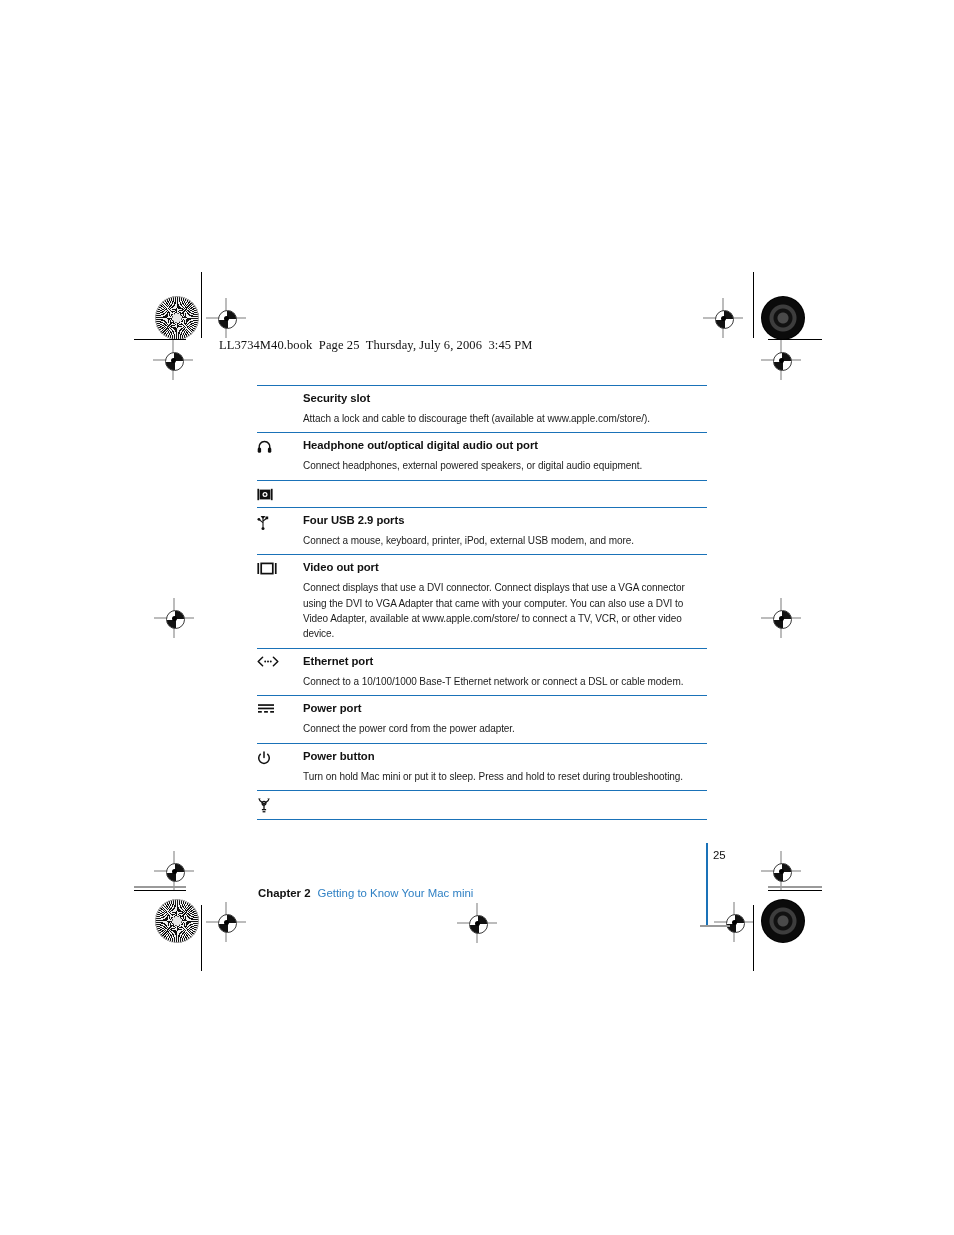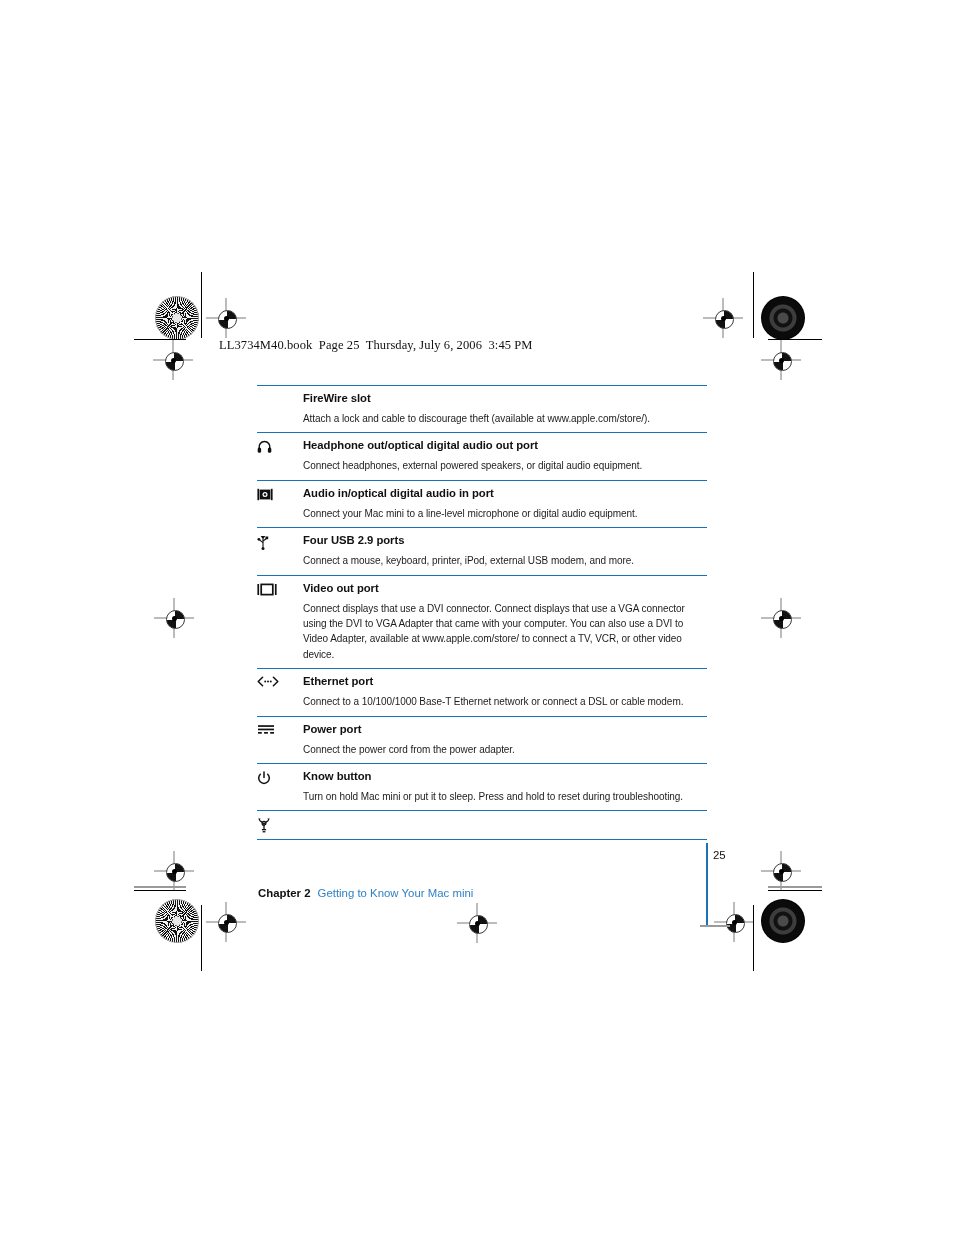--- a/index.html
+++ b/index.html
@@ -224,21 +224,21 @@
 <div class="mark rule-gray-h" style="left:768px; top:886px; width:54px;"></div>
 <div class="mark rule-gray-h" style="left:700px; top:925px; width:30px;"></div>
 
 <div class="imprint">LL3734M40.book  Page 25  Thursday, July 6, 2006  3:45 PM</div>
 
 <div class="port-table">
 
   <div class="port-row">
     <div class="icon-cell"></div>
     <div class="text-cell">
-      <div class="port-title">FireWire slot</div>
+      <div class="port-title">Security slot</div>
       <div class="port-desc">Attach a lock and cable to discourage theft (available at www.apple.com/store/).</div>
     </div>
   </div>
 
   <div class="port-row">
     <div class="icon-cell">
       <span>
         <svg width="15" height="14" viewBox="0 0 15 14">
           <path d="M2.2,8.2 C1.6,4.2 4.0,1.6 7.5,1.6 C11.0,1.6 13.4,4.2 12.8,8.2" fill="none" stroke="#111" stroke-width="1.5" stroke-linecap="round"></path>
           <rect x="0.7" y="7.6" width="3.4" height="5.2" rx="1.5" fill="#111"></rect>
@@ -256,24 +256,20 @@
     <div class="icon-cell">
       <span>
         <svg width="16" height="13" viewBox="0 0 16 13">
           <rect x="2.6" y="1.6" width="10.8" height="9.8" fill="#111"></rect>
           <circle cx="8" cy="6.5" r="2.5" fill="#fff"></circle>
           <circle cx="8" cy="6.5" r="1.2" fill="#111"></circle>
           <rect x="0.4" y="0.8" width="1.7" height="11.4" fill="#111"></rect>
           <rect x="13.9" y="0.8" width="1.7" height="11.4" fill="#111"></rect>
         </svg>
       </span>
-    </div>
-    <div class="text-cell">
-      <div class="port-title">Audio in/optical digital audio in port</div>
-      <div class="port-desc">Connect your Mac mini to a line-level microphone or digital audio equipment.</div>
     </div>
   </div>
 
   <div class="port-row">
     <div class="icon-cell">
       <span>
         <svg width="12" height="15" viewBox="0 0 12 15">
           <circle cx="6" cy="13.4" r="1.5" fill="#111"></circle>
           <line x1="6" y1="12.6" x2="6" y2="3.4" stroke="#111" stroke-width="1.1"></line>
           <path d="M6,7.6 L2.2,4.6" stroke="#111" stroke-width="1.1" fill="none"></path>
@@ -345,21 +341,21 @@
   <div class="port-row">
     <div class="icon-cell">
       <span>
         <svg width="14" height="15" viewBox="0 0 14 15">
           <path d="M3.3,3.3 A5.3,5.3 0 1 0 10.7,3.3" fill="none" stroke="#111" stroke-width="1.5" stroke-linecap="round"></path>
           <line x1="7" y1="0.9" x2="7" y2="6.6" stroke="#111" stroke-width="1.5" stroke-linecap="round"></line>
         </svg>
       </span>
     </div>
     <div class="text-cell">
-      <div class="port-title">Know button</div>
+      <div class="port-title">Power button</div>
       <div class="port-desc">Turn on hold Mac mini or put it to sleep. Press and hold to reset during troubleshooting.</div>
     </div>
   </div>
 
   <div class="port-row last">
     <div class="icon-cell">
       <span>
         <svg width="14" height="15" viewBox="0 0 14 15">
           <line x1="7" y1="5.4" x2="7" y2="11.4" stroke="#111" stroke-width="1.3"></line>
           <line x1="7" y1="5.8" x2="2.4" y2="2.2" stroke="#111" stroke-width="1.3"></line>

